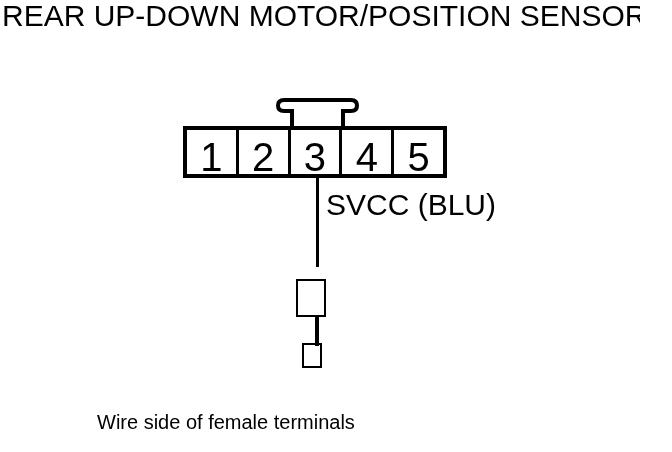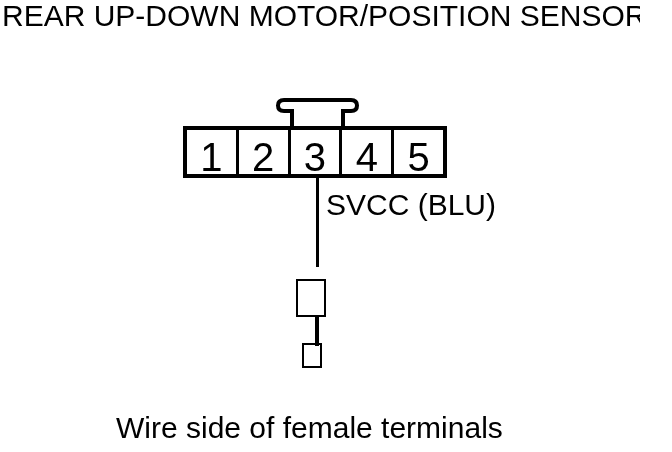--- a/index.html
+++ b/index.html
@@ -52,23 +52,23 @@
   .wire-label {
     position: absolute;
     left: 326px;
     top: 188px;
     font-size: 30px;
     line-height: normal;
     white-space: nowrap;
   }
   .caption {
     position: absolute;
-    left: 116px;
+    left: 97px;
     top: 411px;
-    font-size: 30px;
+    font-size: 20px;
     line-height: normal;
     white-space: nowrap;
   }
 </style>
 </head>
 <body>
 
 <div class="canvas">
 
   <div class="title">

